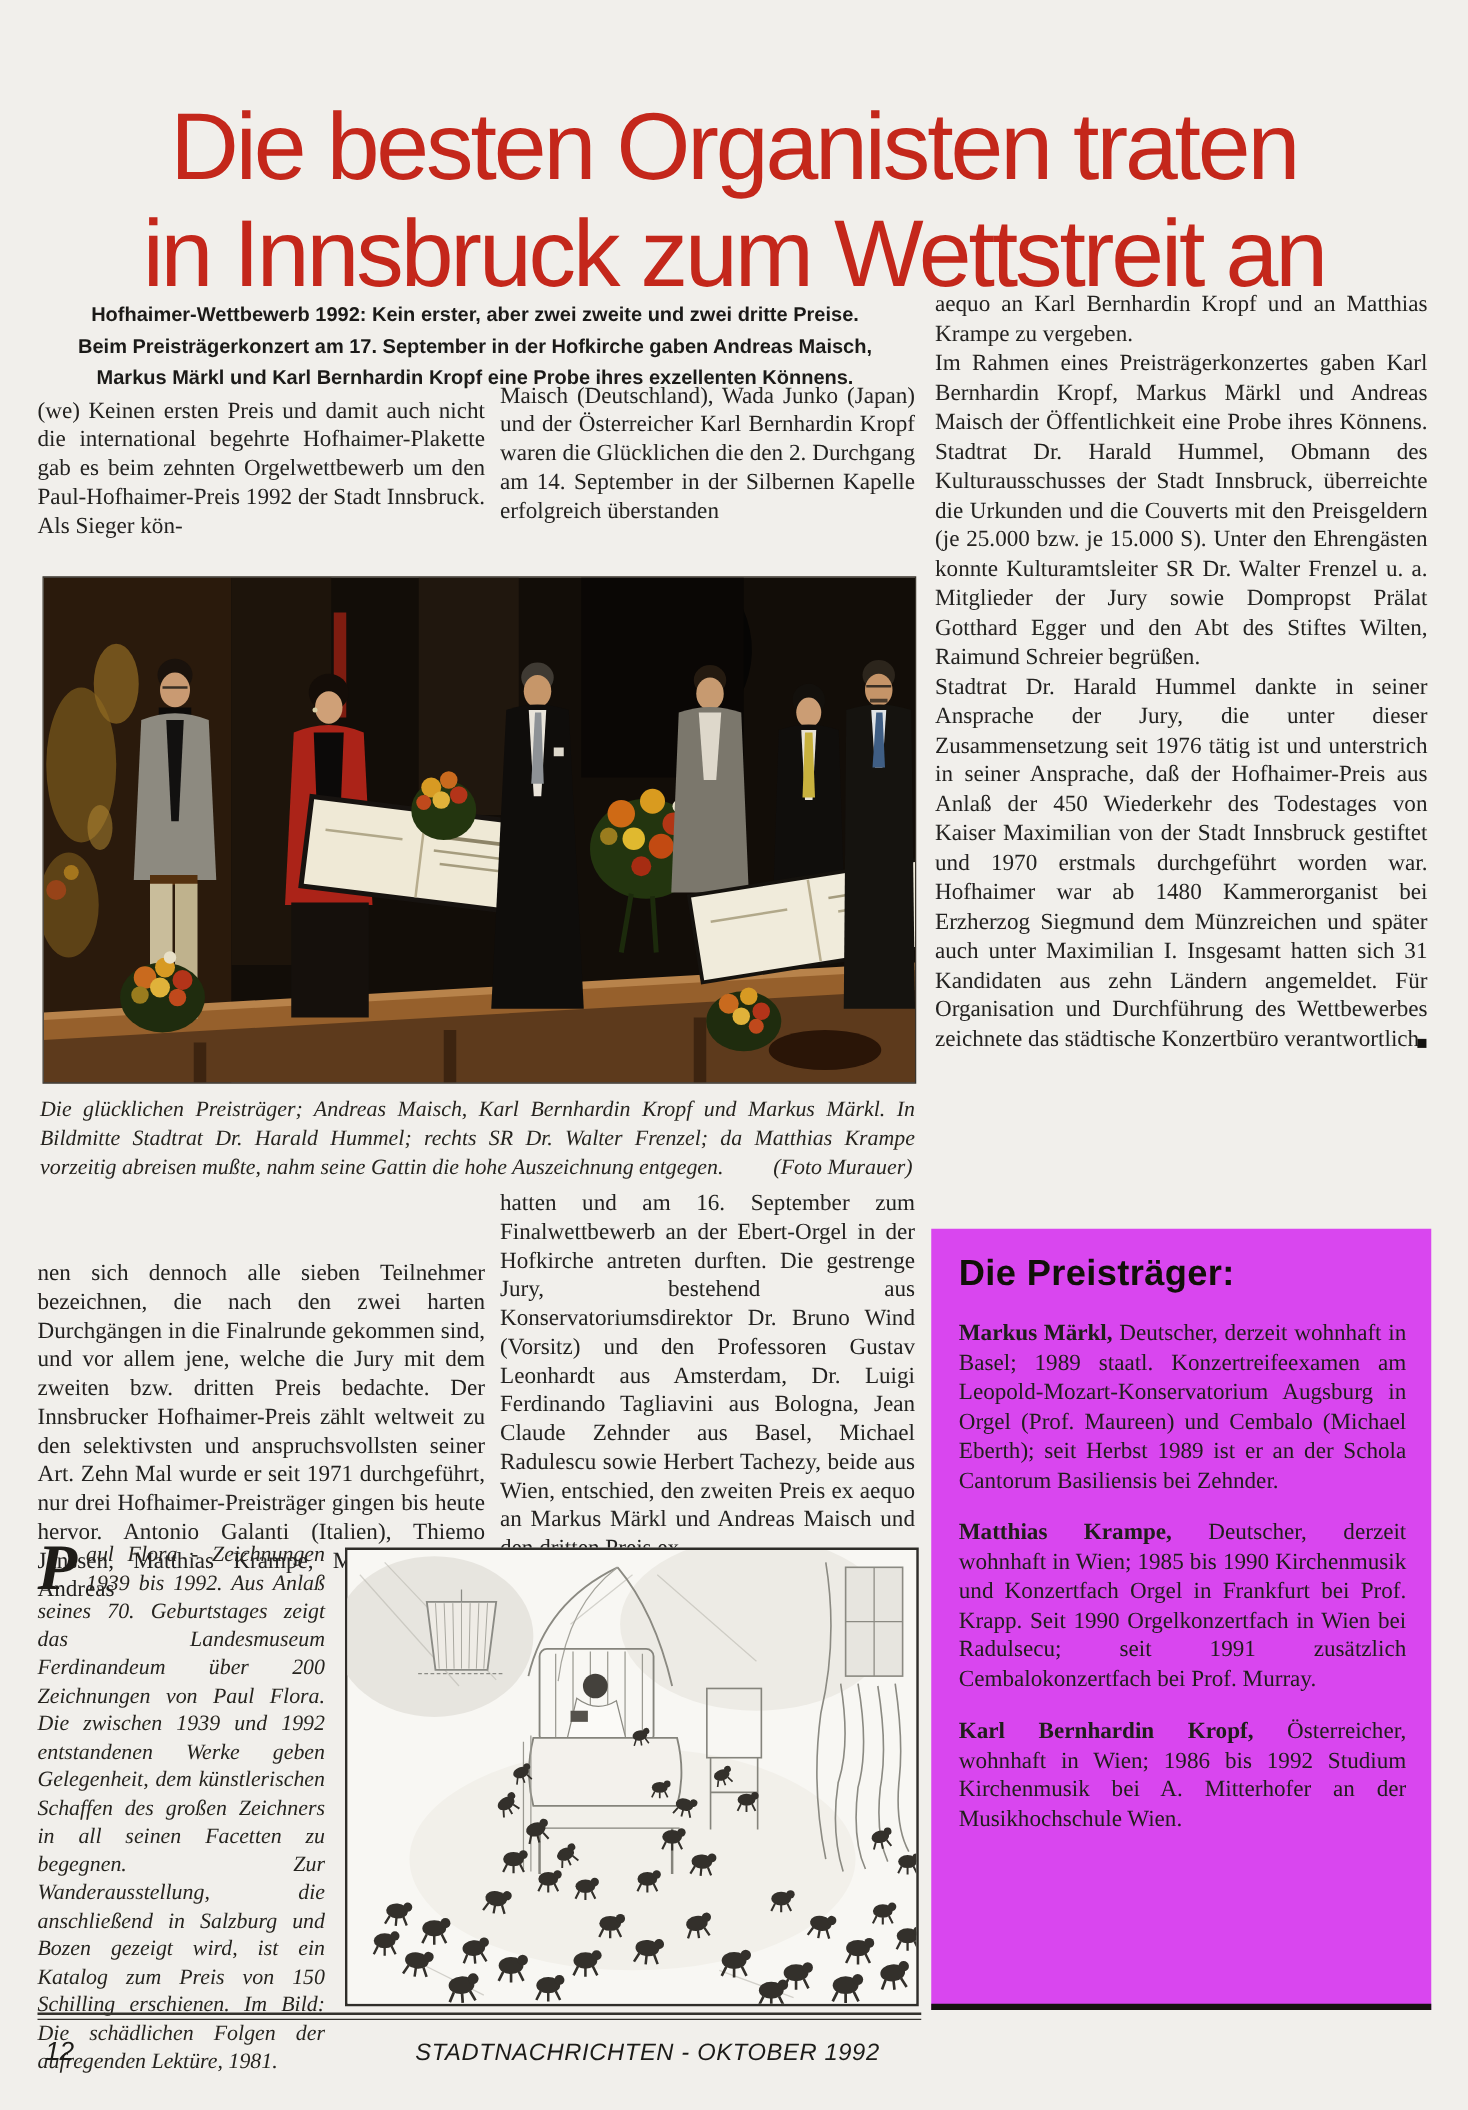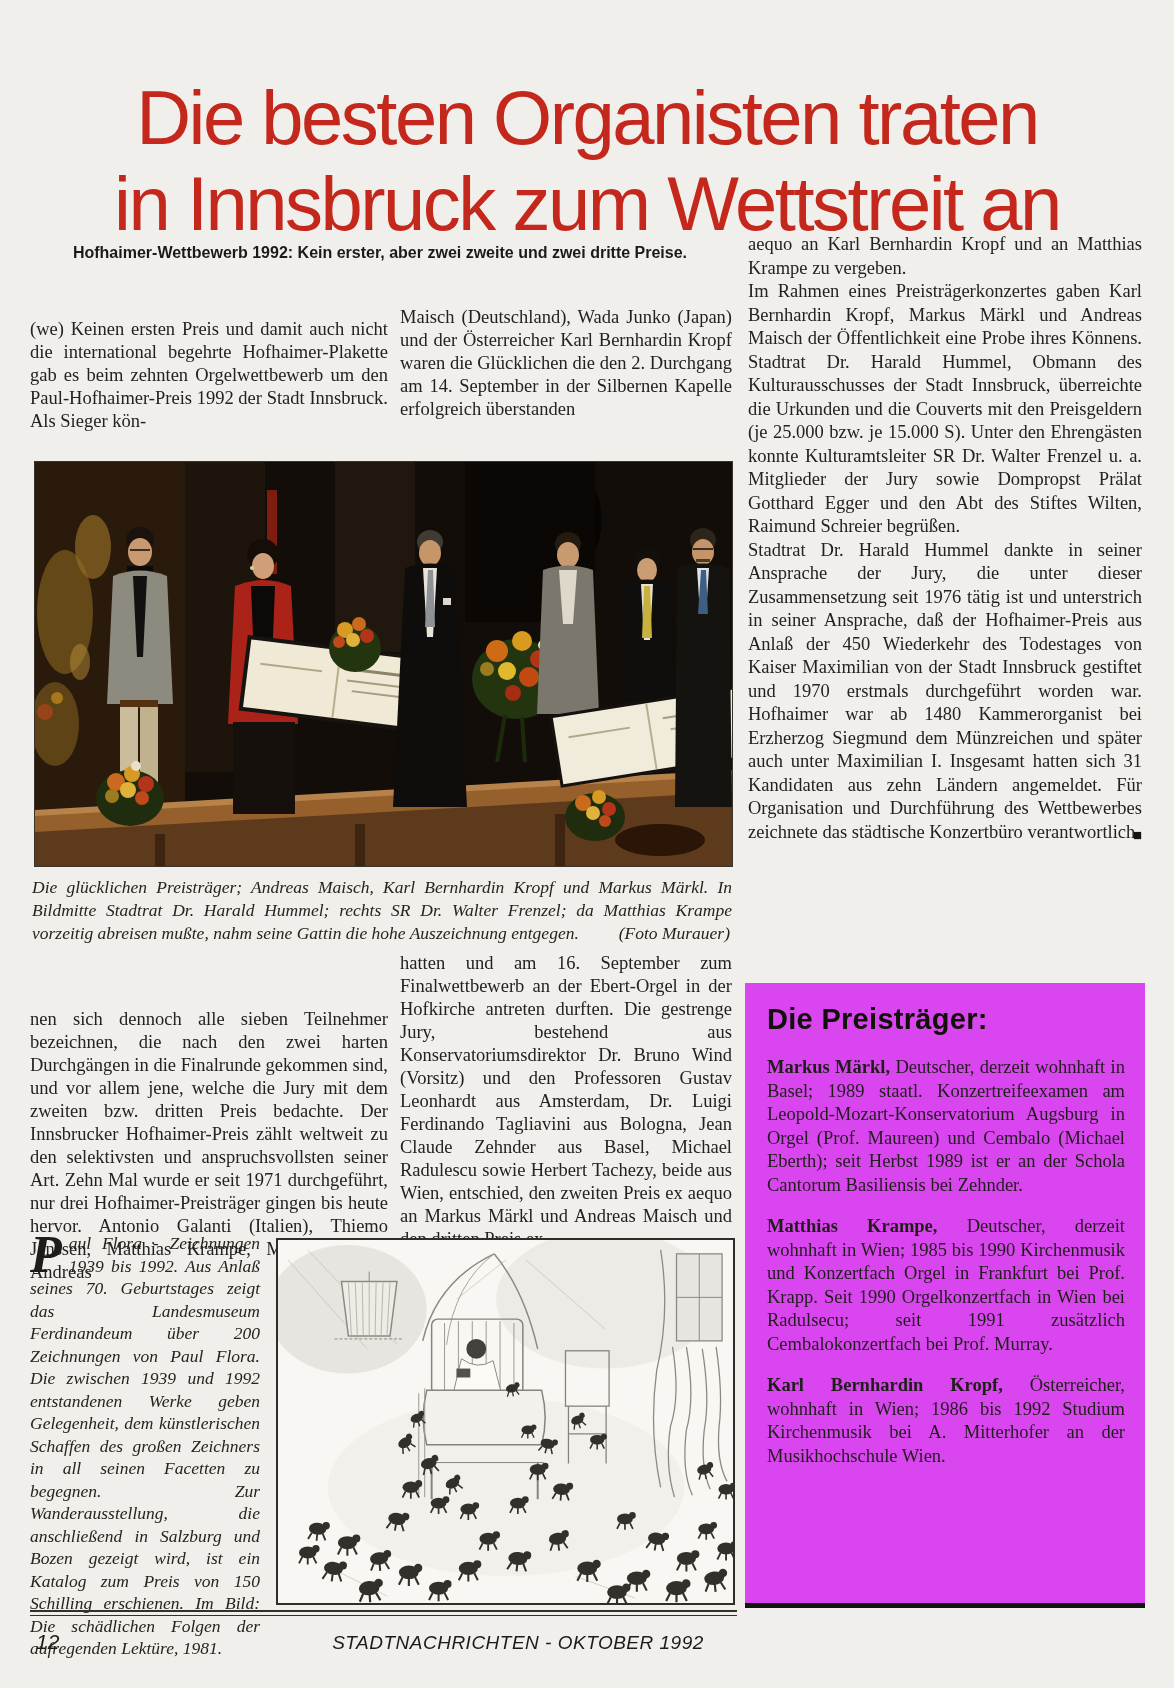--- a/index.html
+++ b/index.html
@@ -65,20 +65,22 @@
 </head>
 <body>
 
 <h1 class="abs headline">
   <span class="hl">Die besten Organisten traten</span>
   <span class="hl">in Innsbruck zum Wettstreit an</span>
 </h1>
 
 <div class="abs lede">
   <div>Hofhaimer-Wettbewerb 1992: Kein erster, aber zwei zweite und zwei dritte Preise.</div>
+  <div>Beim Preisträgerkonzert am 17. September in der Hofkirche gaben Andreas Maisch,</div>
+  <div>Markus Märkl und Karl Bernhardin Kropf eine Probe ihres exzellenten Könnens.</div>
 </div>
 
 <p class="abs bodytext col1p1">(we) Keinen ersten Preis und damit auch nicht die international begehrte Hofhaimer-Plakette gab es beim zehnten Orgelwettbewerb um den Paul-Hofhaimer-Preis 1992 der Stadt Innsbruck. Als Sieger kön-</p>
 <p class="abs bodytext col2p1">Maisch (Deutschland), Wada Junko (Japan) und der Österreicher Karl Bernhardin Kropf waren die Glücklichen die den 2. Durchgang am 14. September in der Silbernen Kapelle erfolgreich überstanden</p>
 
 <figure class="abs photo">
   <svg viewBox="0 0 697 404" preserveAspectRatio="none">
     <rect width="697" height="404" fill="#120d08"></rect>
     <rect x="0" y="0" width="150" height="404" fill="#2a1a0c"></rect>
     <g opacity="0.9">

